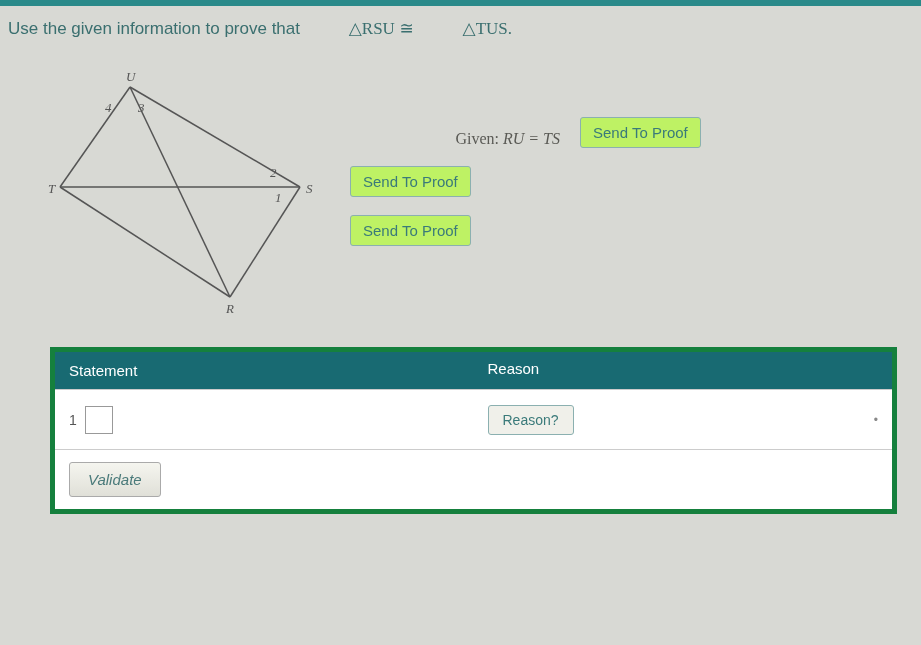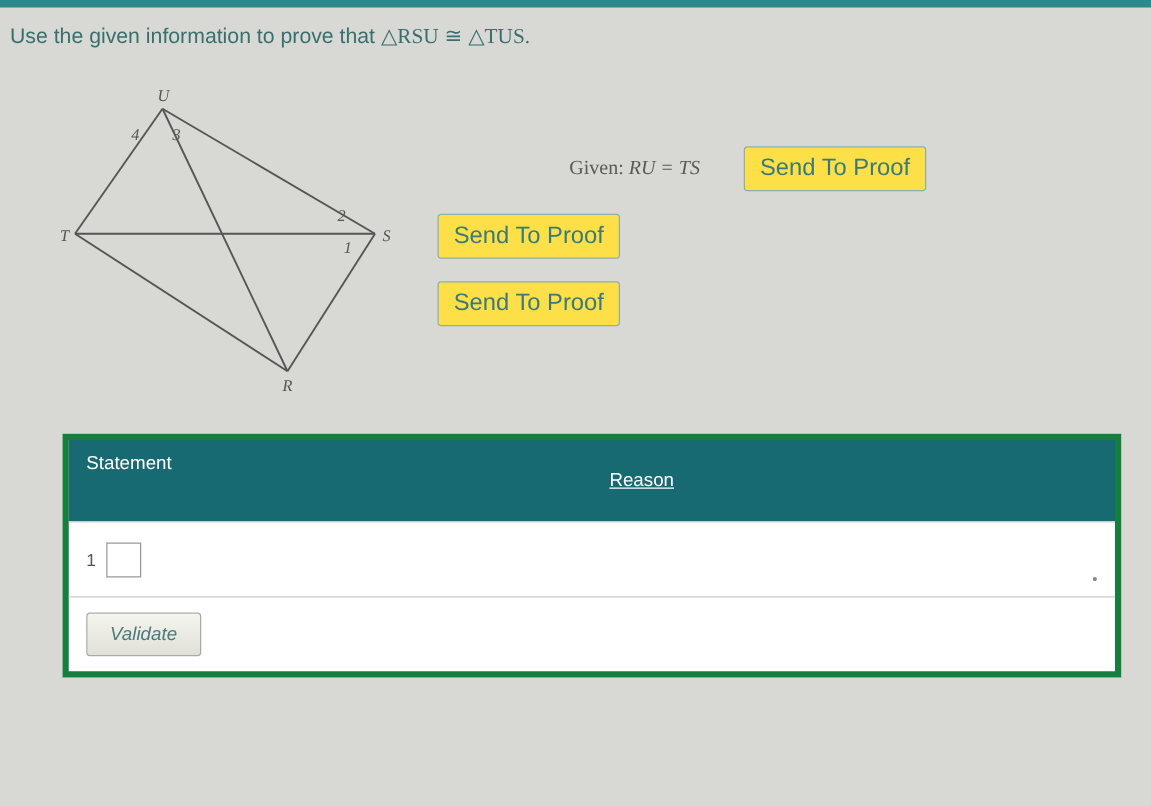--- a/index.html
+++ b/index.html
@@ -13,56 +13,56 @@
   }
   .header-strip {
     height: 6px;
     background: #2a8a8a;
   }
   .prompt {
     padding: 12px 8px 8px 8px;
     font-size: 17px;
     color: #3a6f6f;
   }
-  .prompt .tri { font-family: serif; }
+  .prompt .tri { font-family: serif; margin-left: 44px; }
   .main-area {
     display: flex;
     padding: 20px 10px 10px 10px;
     gap: 30px;
   }
   .diagram-area {
     flex: 0 0 310px;
     height: 250px;
     position: relative;
   }
   .diagram-area svg { width: 100%; height: 100%; }
   .info-area {
     flex: 1;
     padding-top: 50px;
   }
   .info-row {
     display: flex;
-    align-items: center;
+    align-items: flex-end;
     margin-bottom: 18px;
-    gap: 35px;
+    gap: 20px;
   }
   .info-label {
     width: 210px;
     text-align: right;
     font-size: 16px;
     color: #5a5a55;
     font-style: italic;
     font-family: Georgia, serif;
   }
   .info-label .lead { font-style: normal; }
   .send-btn {
-    background: #fde047;
+    background: #bef264;
     border: 1px solid #8bb0b0;
     color: #3a7a7a;
-    font-size: 19px;
+    font-size: 15px;
     padding: 6px 12px;
     border-radius: 3px;
     cursor: pointer;
   }
   .proof-table {
     margin: 20px 24px 0 50px;
     border: 5px solid #15803d;
     background: #ffffff;
   }
   .proof-header {
@@ -70,22 +70,21 @@
     background: #186a72;
     color: #fff;
     font-size: 15px;
   }
   .proof-header .col-stmt {
     flex: 1;
     padding: 10px 14px;
   }
   .proof-header .col-reason {
     flex: 1;
-    padding: 24px 14px;
-    text-decoration: underline;
+    padding: 8px 14px;
   }
   .proof-row {
     display: flex;
     border-top: 1px solid #ccc;
     min-height: 60px;
     align-items: center;
   }
   .proof-row .col-stmt {
     flex: 1;
     padding: 12px 14px;
@@ -196,19 +195,20 @@
   <div class="proof-header">
     <div class="col-stmt">Statement</div>
     <div class="col-reason">Reason</div>
   </div>
   <div class="proof-row">
     <div class="col-stmt">
       <span class="row-num">1</span>
       <input class="stmt-input" type="text" style="">
     </div>
     <div class="col-reason">
+      <button class="reason-btn">Reason?</button>
       <span class="dot-right">•</span>
     </div>
   </div>
   <div class="validate-row">
     <button class="validate-btn">Validate</button>
   </div>
 </div>
 
 </body></html>

